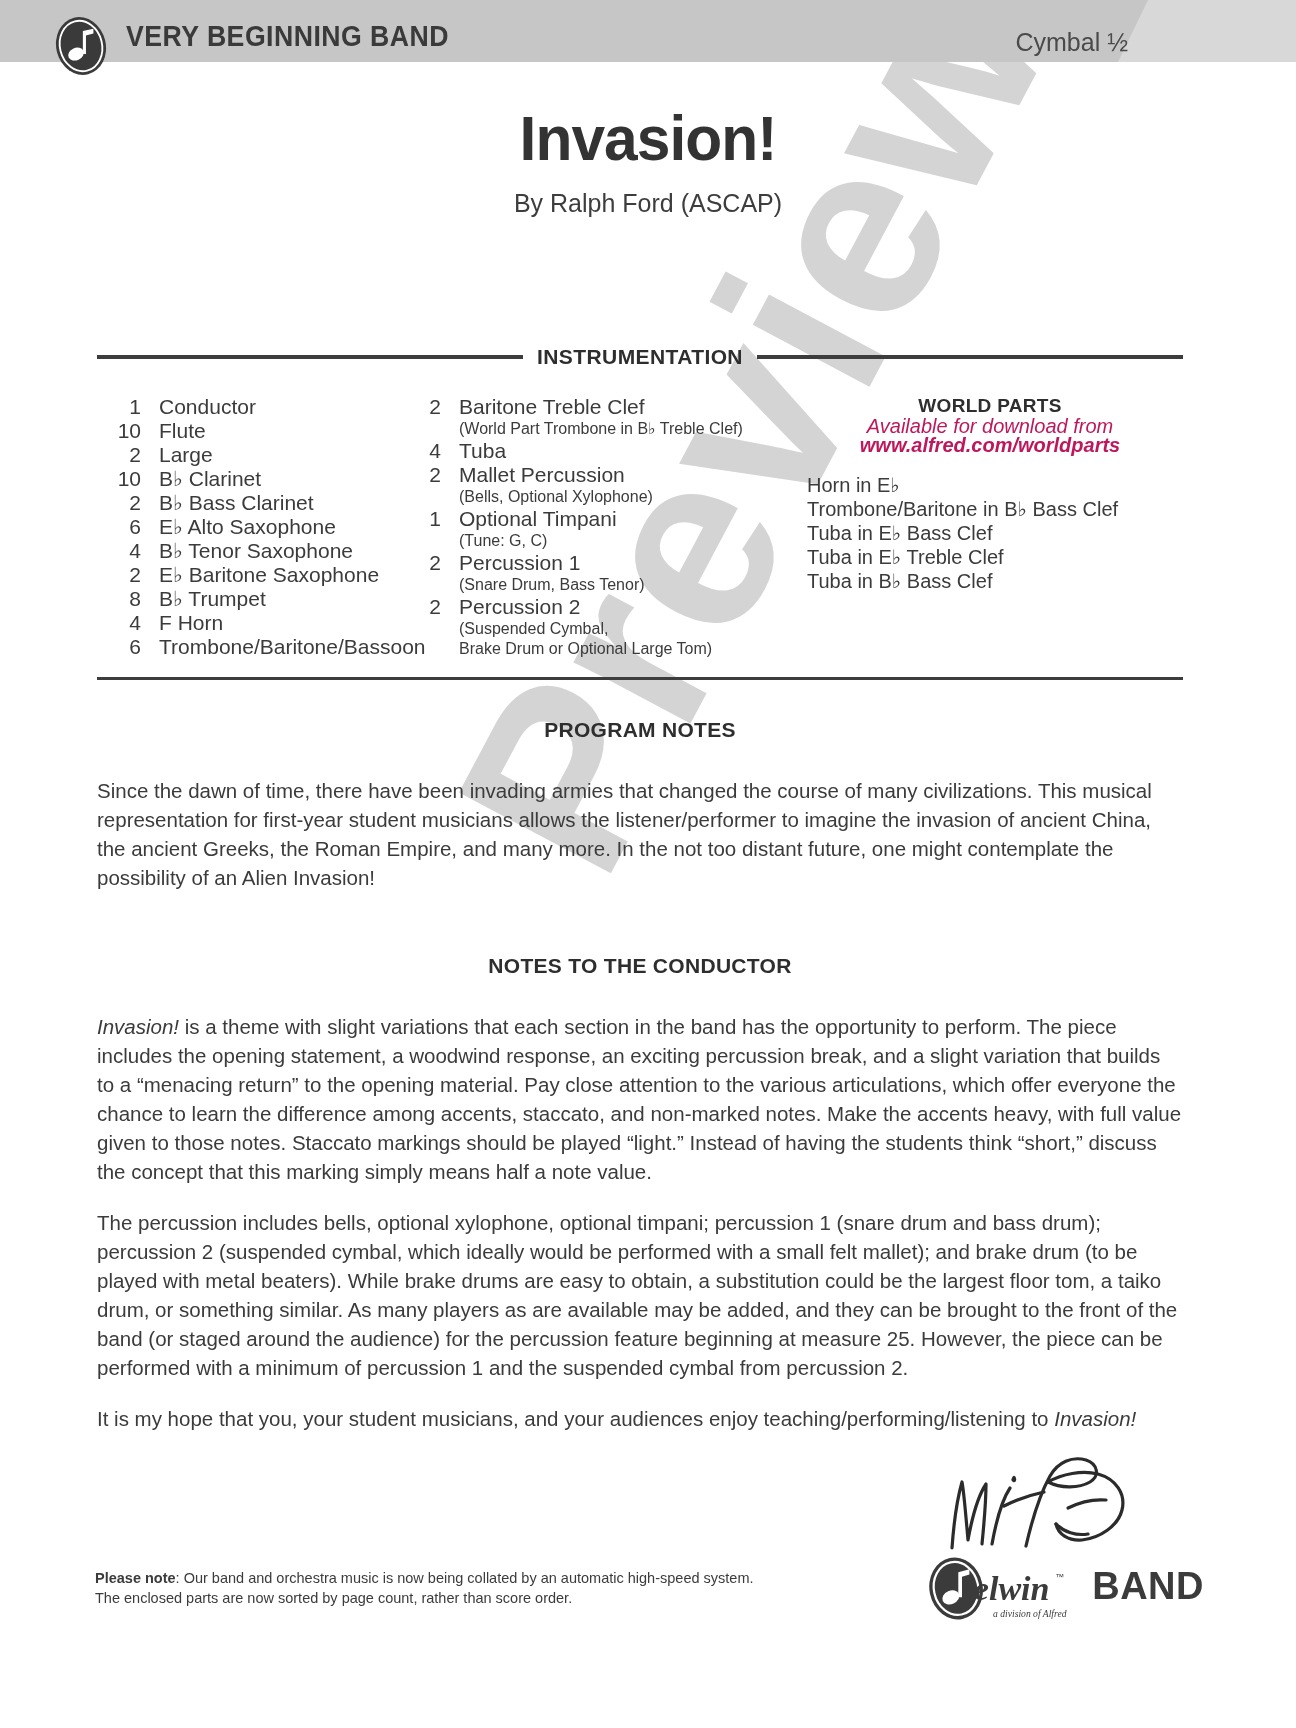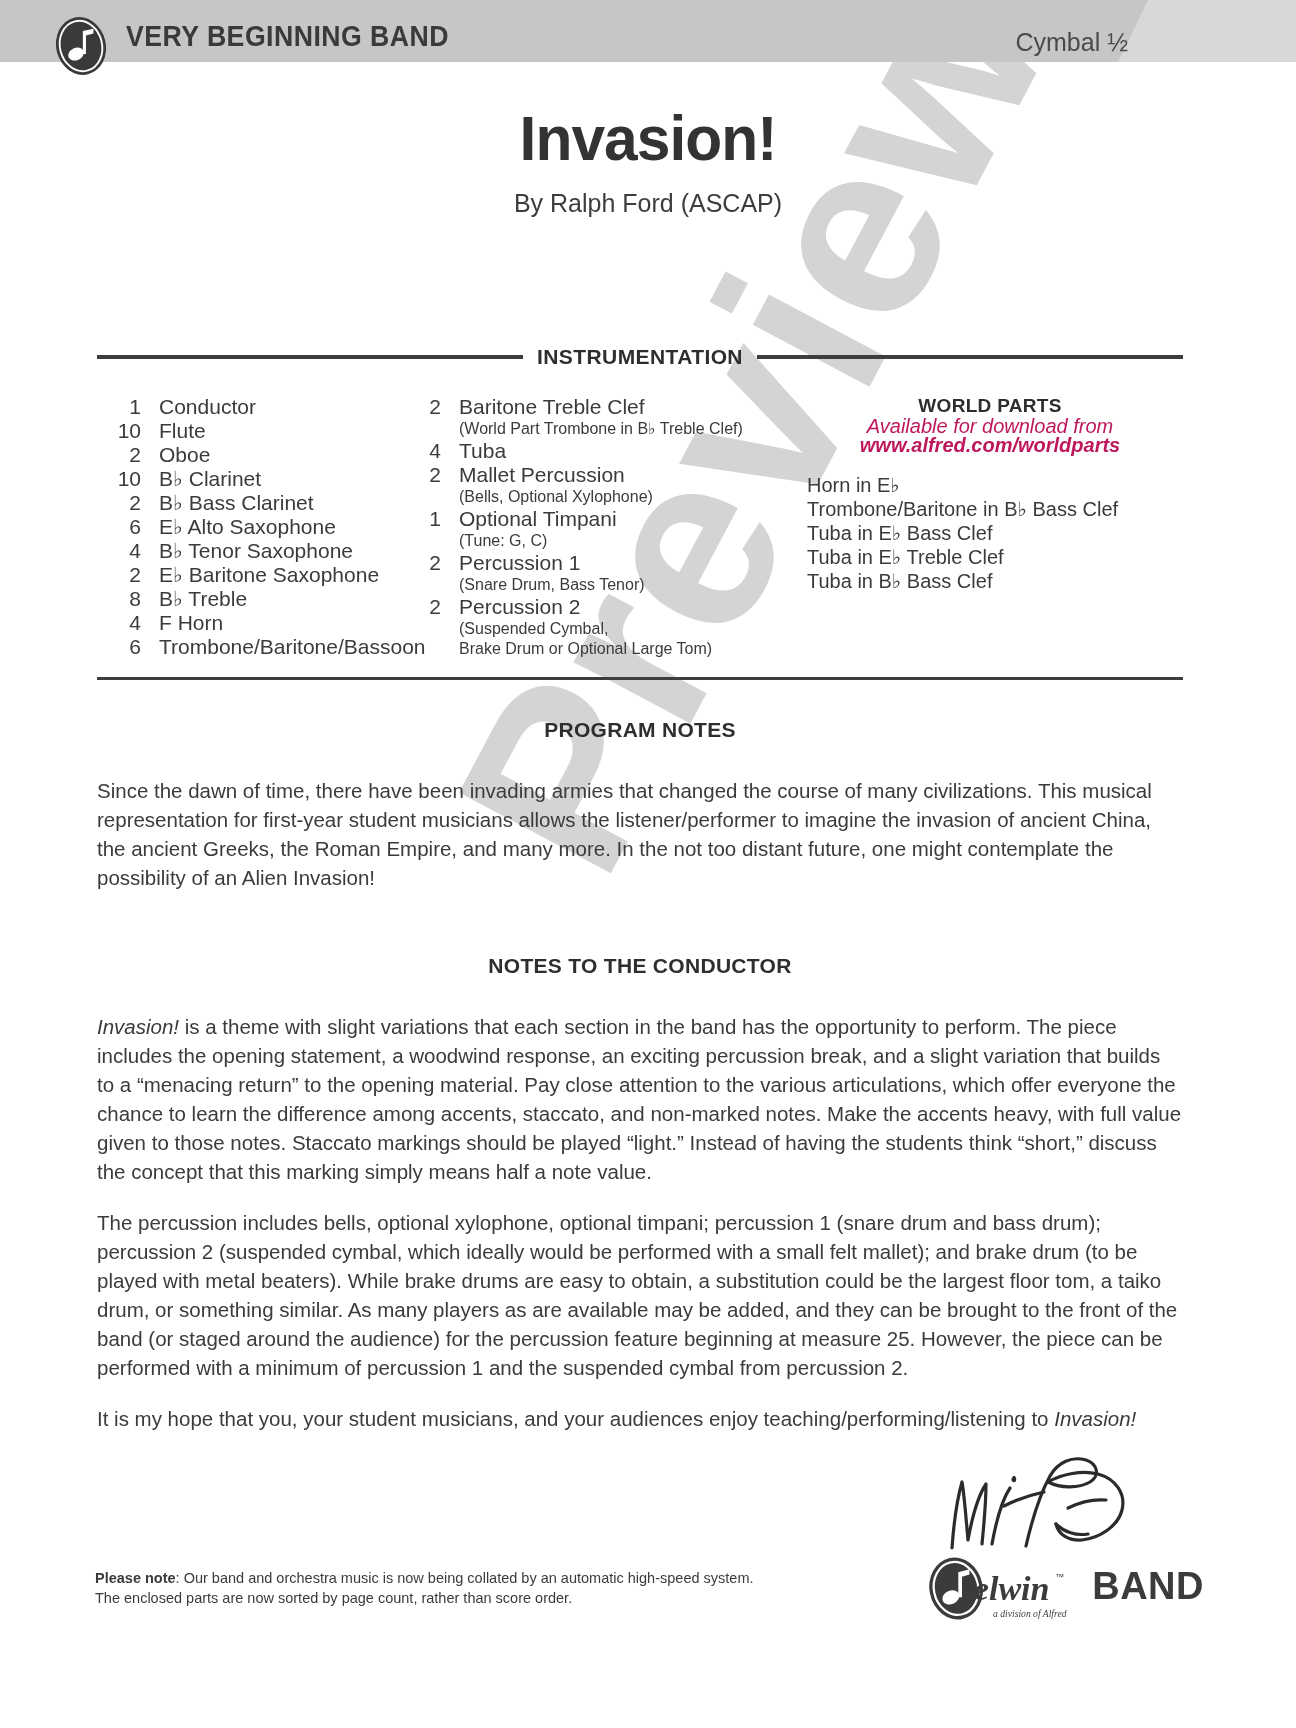--- a/index.html
+++ b/index.html
@@ -324,21 +324,21 @@
       <div class="instr-line">
         <span class="instr-qty">1</span>
         <span class="instr-name">Conductor</span>
       </div>
       <div class="instr-line">
         <span class="instr-qty">10</span>
         <span class="instr-name">Flute</span>
       </div>
       <div class="instr-line">
         <span class="instr-qty">2</span>
-        <span class="instr-name">Oboe</span>
+        <span class="instr-name">Large</span>
       </div>
       <div class="instr-line">
         <span class="instr-qty">10</span>
         <span class="instr-name">B♭ Clarinet</span>
       </div>
       <div class="instr-line">
         <span class="instr-qty">2</span>
         <span class="instr-name">B♭ Bass Clarinet</span>
       </div>
       <div class="instr-line">
@@ -348,21 +348,21 @@
       <div class="instr-line">
         <span class="instr-qty">4</span>
         <span class="instr-name">B♭ Tenor Saxophone</span>
       </div>
       <div class="instr-line">
         <span class="instr-qty">2</span>
         <span class="instr-name">E♭ Baritone Saxophone</span>
       </div>
       <div class="instr-line">
         <span class="instr-qty">8</span>
-        <span class="instr-name">B♭ Treble</span>
+        <span class="instr-name">B♭ Trumpet</span>
       </div>
       <div class="instr-line">
         <span class="instr-qty">4</span>
         <span class="instr-name">F Horn</span>
       </div>
       <div class="instr-line">
         <span class="instr-qty">6</span>
         <span class="instr-name">Trombone/Baritone/Bassoon</span>
       </div>
     </div>

